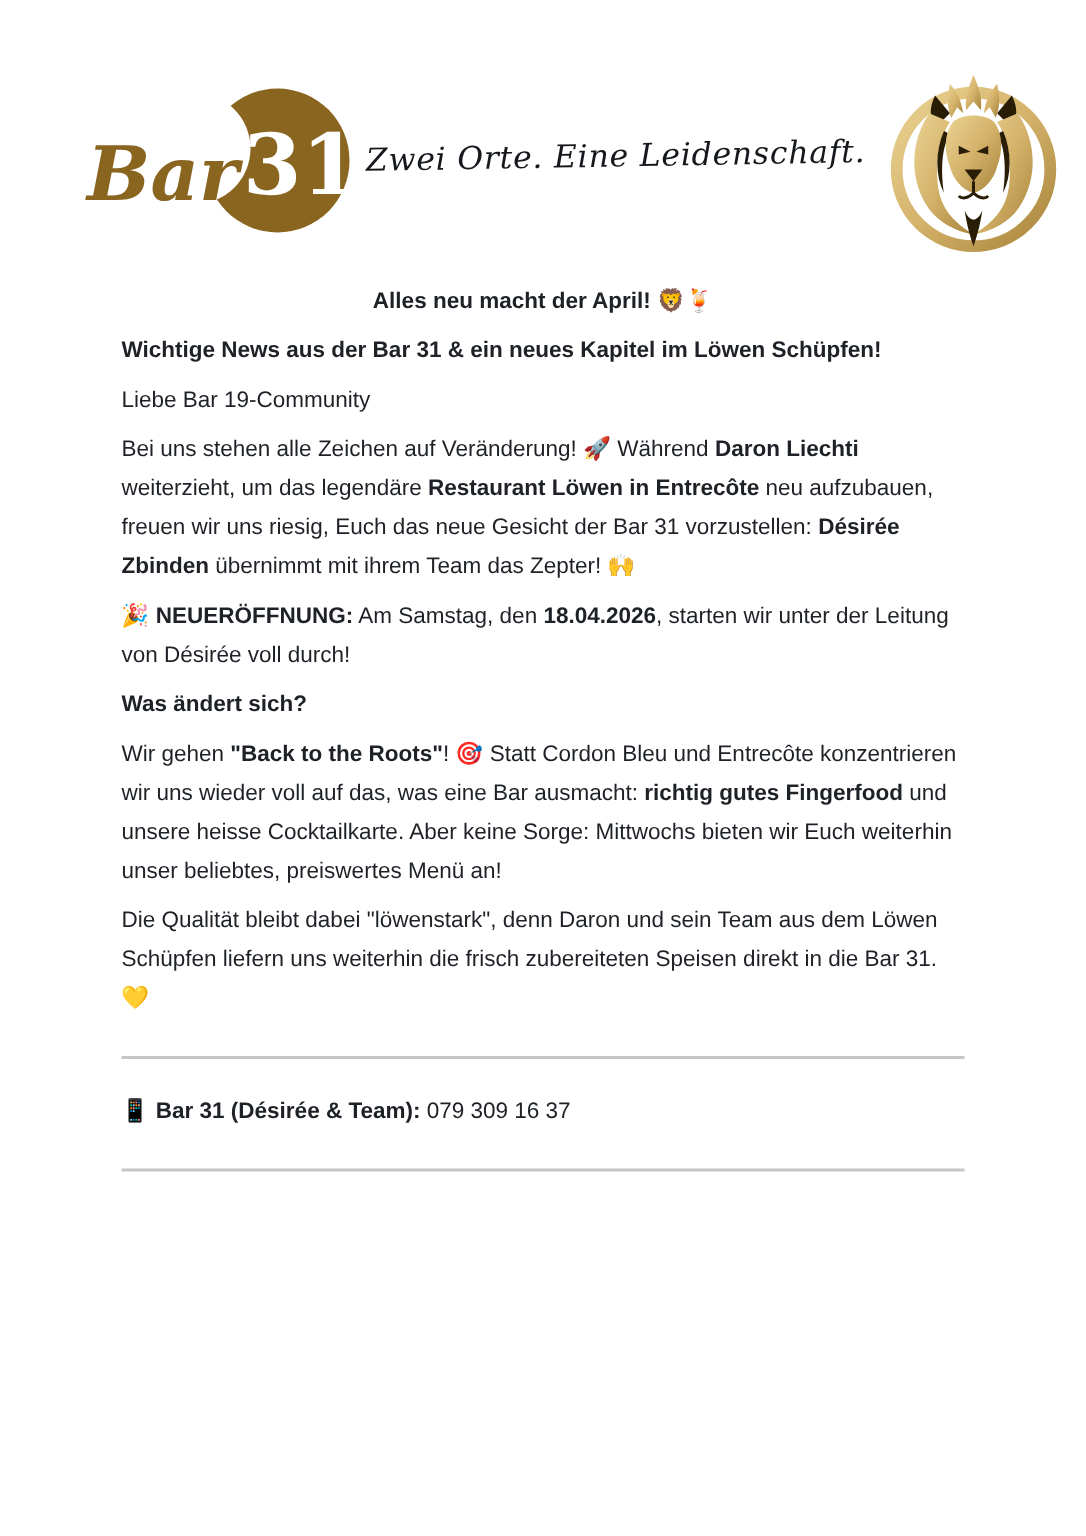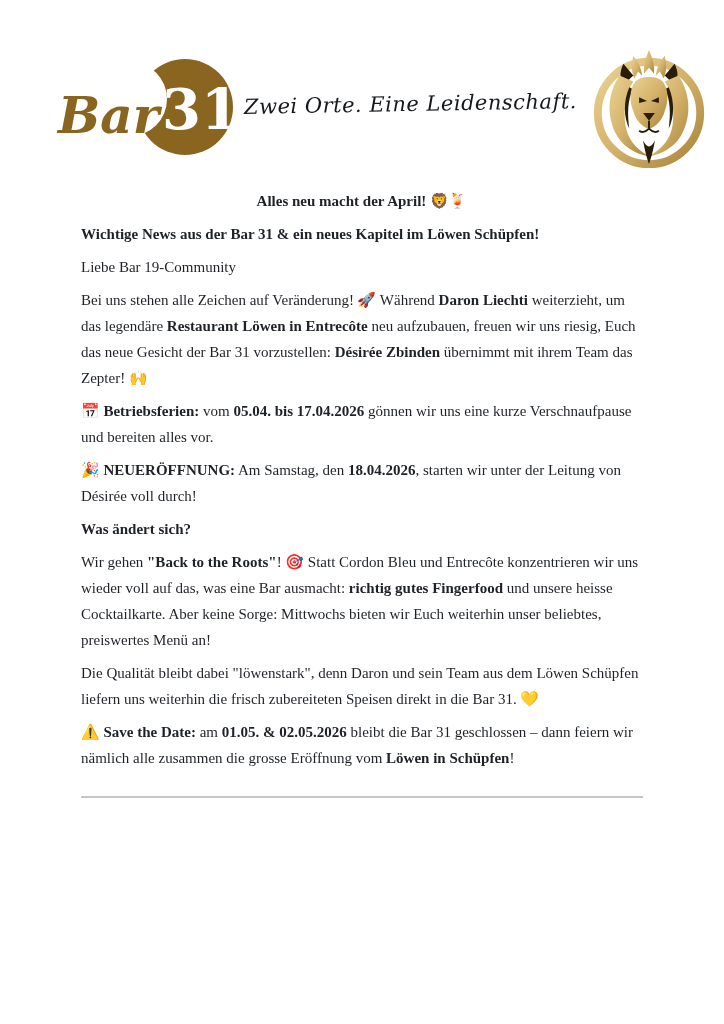--- a/index.html
+++ b/index.html
@@ -31,21 +31,20 @@
     padding:0 10px 8px 10px;
     white-space:nowrap;
   }
   .logo-lion{width:124px;height:128px;flex:0 0 auto;}
   
   .content{padding:10px 81px 0 81px;}
   .content p{
     margin:0 0 7px 0;
     font-size:15px;
     line-height:26px;
-    font-family:Liberation Serif, serif;
   }
   .content p .b{font-weight:700;}
   .p-title{text-align:center;font-weight:700;}
   .divider{
     border:none;
     border-top:2px solid #c6c6c6;
     margin:25px 0 22px 0;
   }
 </style>
 </head>
@@ -109,31 +108,29 @@
 
     <p class="p-title"><span class="b">Alles neu macht der April! 🦁🍹</span></p>
 
     <p><span class="b">Wichtige News aus der Bar 31 &amp; ein neues Kapitel im Löwen Schüpfen!</span></p>
 
     <p><span>Liebe Bar 19-Community</span></p>
 
     <p><span>Bei uns stehen alle Zeichen auf Veränderung! 🚀 Während </span><span class="b">Daron Liechti</span><span> weiterzieht, um das legendäre </span><span class="b">Restaurant Löwen in Entrecôte</span><span> neu aufzubauen, freuen wir uns riesig, Euch das neue Gesicht der Bar 31 vorzustellen: </span><span class="b">Désirée Zbinden</span><span> übernimmt mit ihrem Team das Zepter! 🙌</span></p>
 
 
-    <p><span>📅 </span><span class="b">Betriebsferien:</span><span> vom </span><span class="b">05.04. bis 17.04.2026</span><span> gönnen wir uns eine kurze Verschnaufpause und bereiten alles vor.</span></p>
 
     <p><span>🎉 </span><span class="b">NEUERÖFFNUNG:</span><span> Am Samstag, den </span><span class="b">18.04.2026</span><span>, starten wir unter der Leitung von Désirée voll durch!</span></p>
 
     <p><span class="b">Was ändert sich?</span></p>
 
     <p><span>Wir gehen </span><span class="b">"Back to the Roots"</span><span>! 🎯 Statt Cordon Bleu und Entrecôte konzentrieren wir uns wieder voll auf das, was eine Bar ausmacht: </span><span class="b">richtig gutes Fingerfood</span><span> und unsere heisse Cocktailkarte. Aber keine Sorge: Mittwochs bieten wir Euch weiterhin unser beliebtes, preiswertes Menü an!</span></p>
 
     <p><span>Die Qualität bleibt dabei "löwenstark", denn Daron und sein Team aus dem Löwen Schüpfen liefern uns weiterhin die frisch zubereiteten Speisen direkt in die Bar 31. 💛</span></p>
 
-    <p><span>⚠️ </span><span class="b">Save the Date:</span><span> am </span><span class="b">01.05. &amp; 02.05.2026</span><span> bleibt die Bar 31 geschlossen – dann feiern wir nämlich alle zusammen die grosse Eröffnung vom </span><span class="b">Löwen in Schüpfen</span><span>!</span></p>
 
     <hr class="divider">
 
 
     <p><span>📱 </span><span class="b">Bar 31 (Désirée &amp; Team):</span><span> 079 309 16 37</span></p>
 
 
     <hr class="divider">
 
     <p></p>

